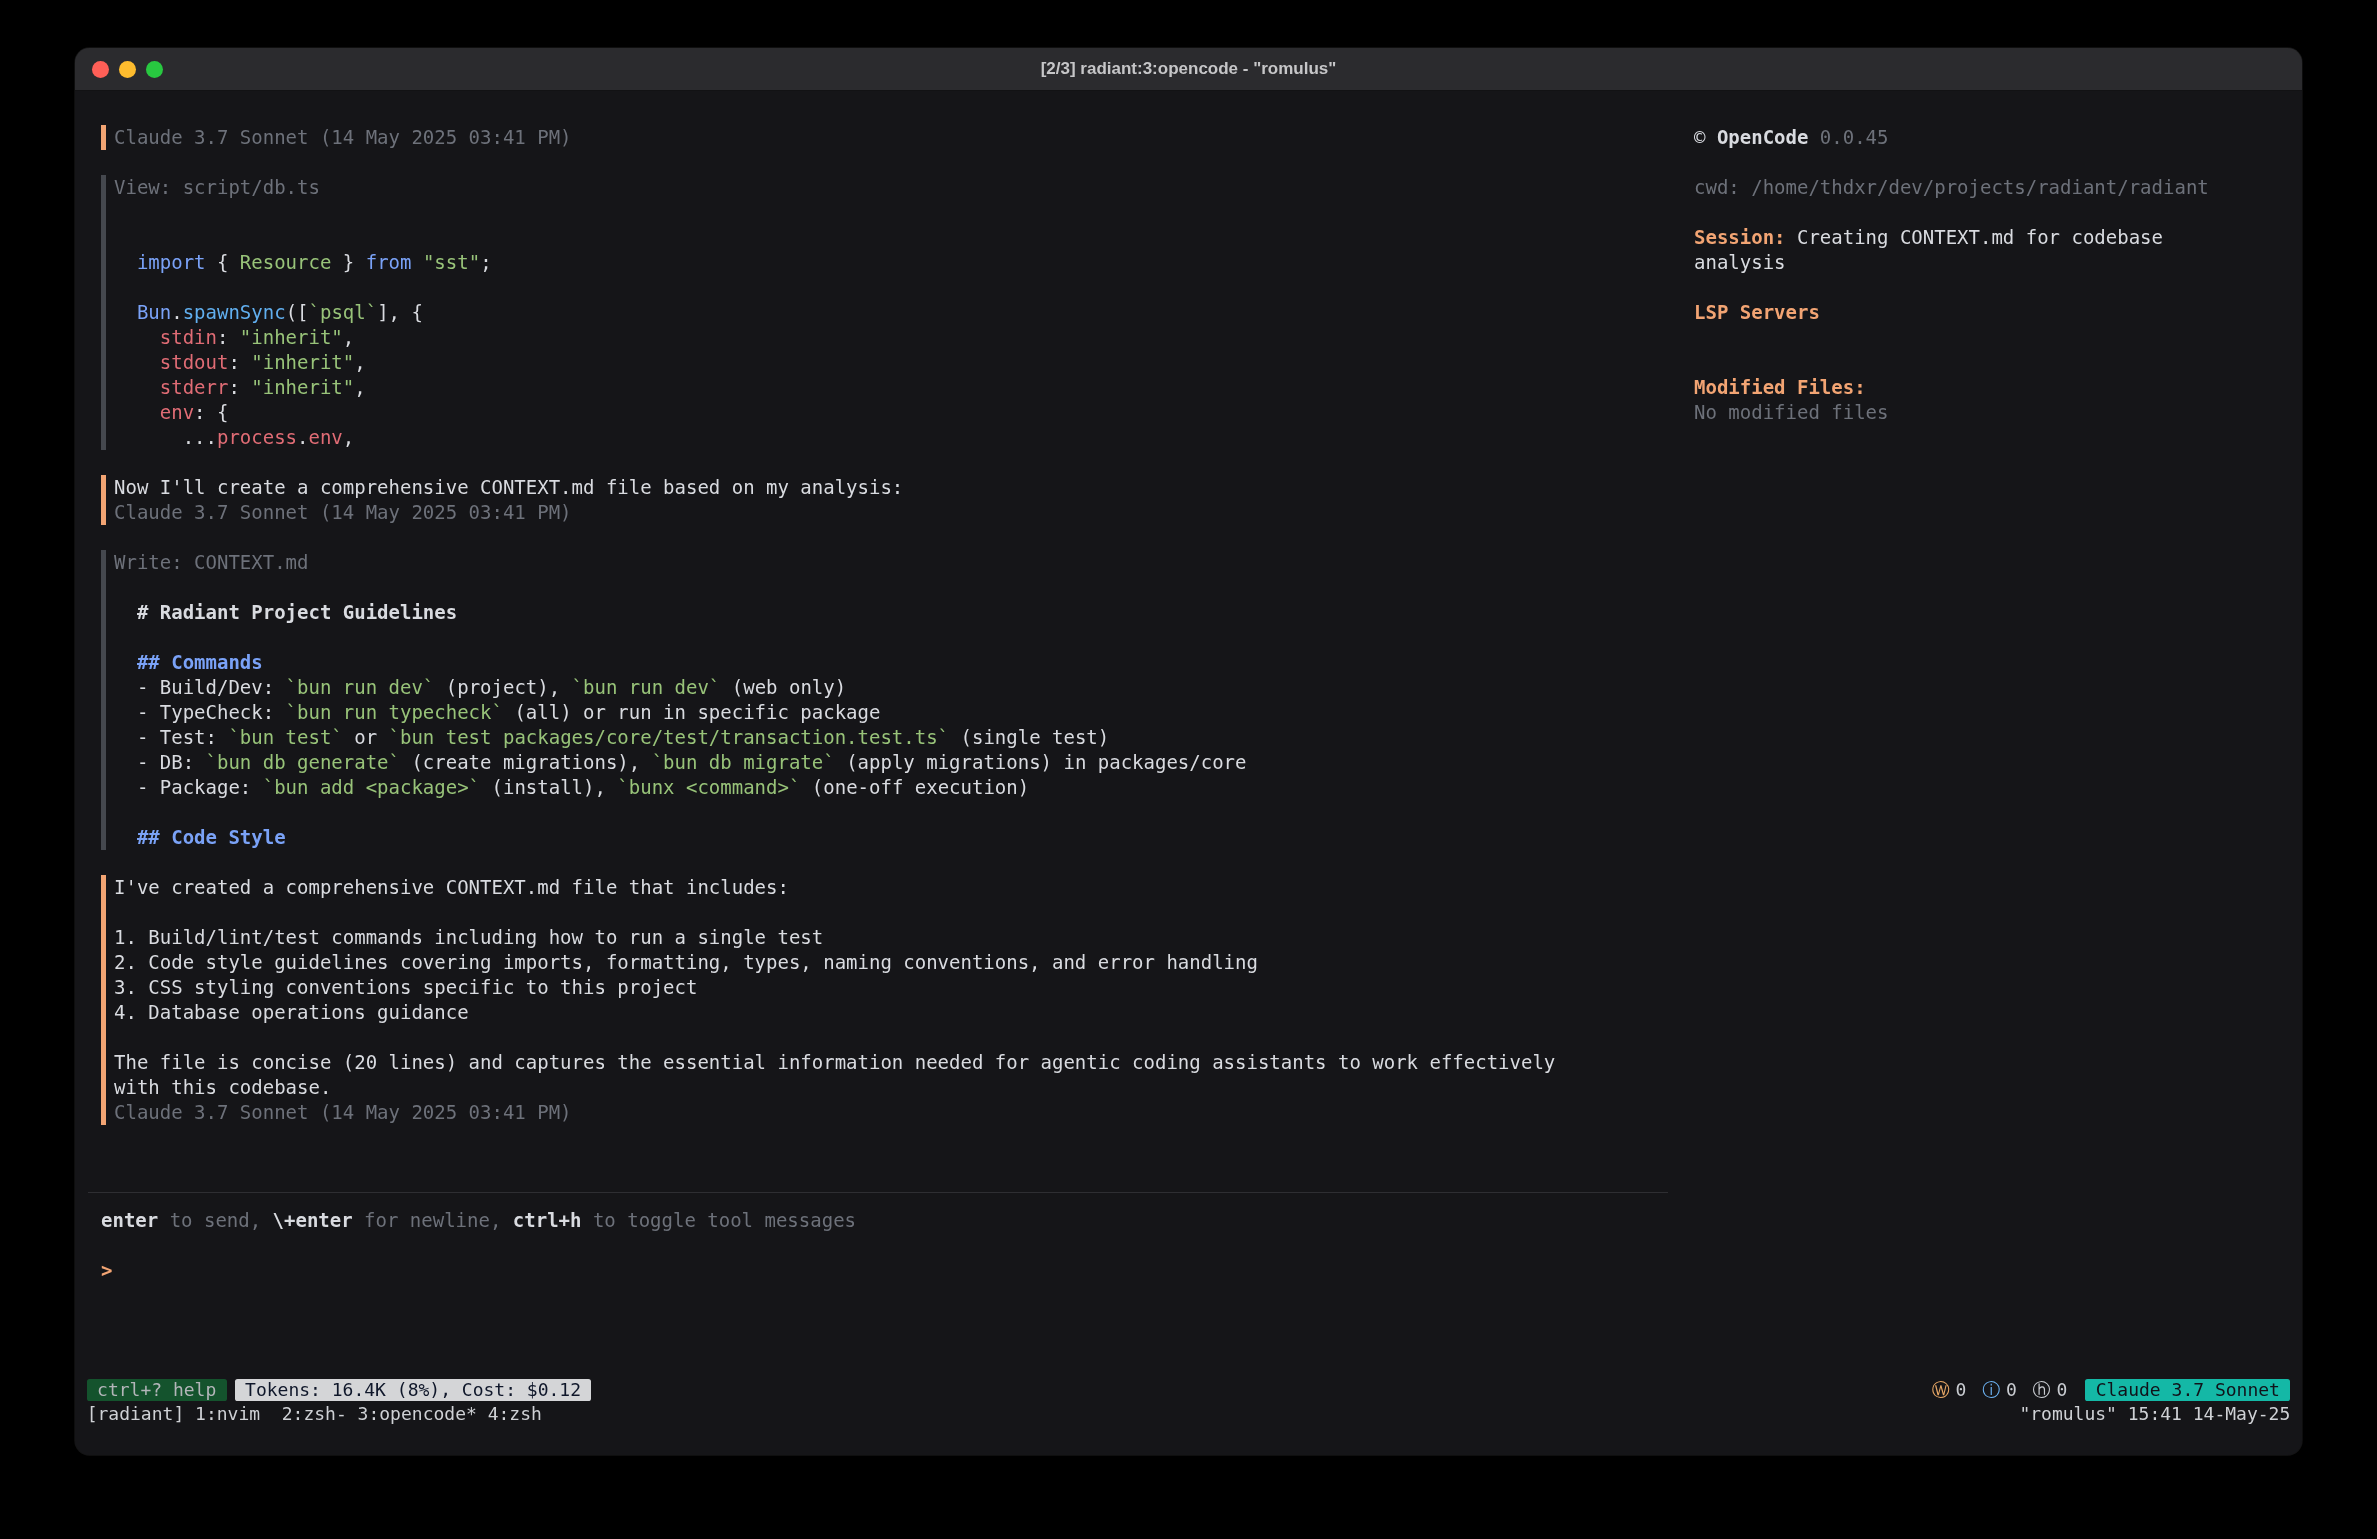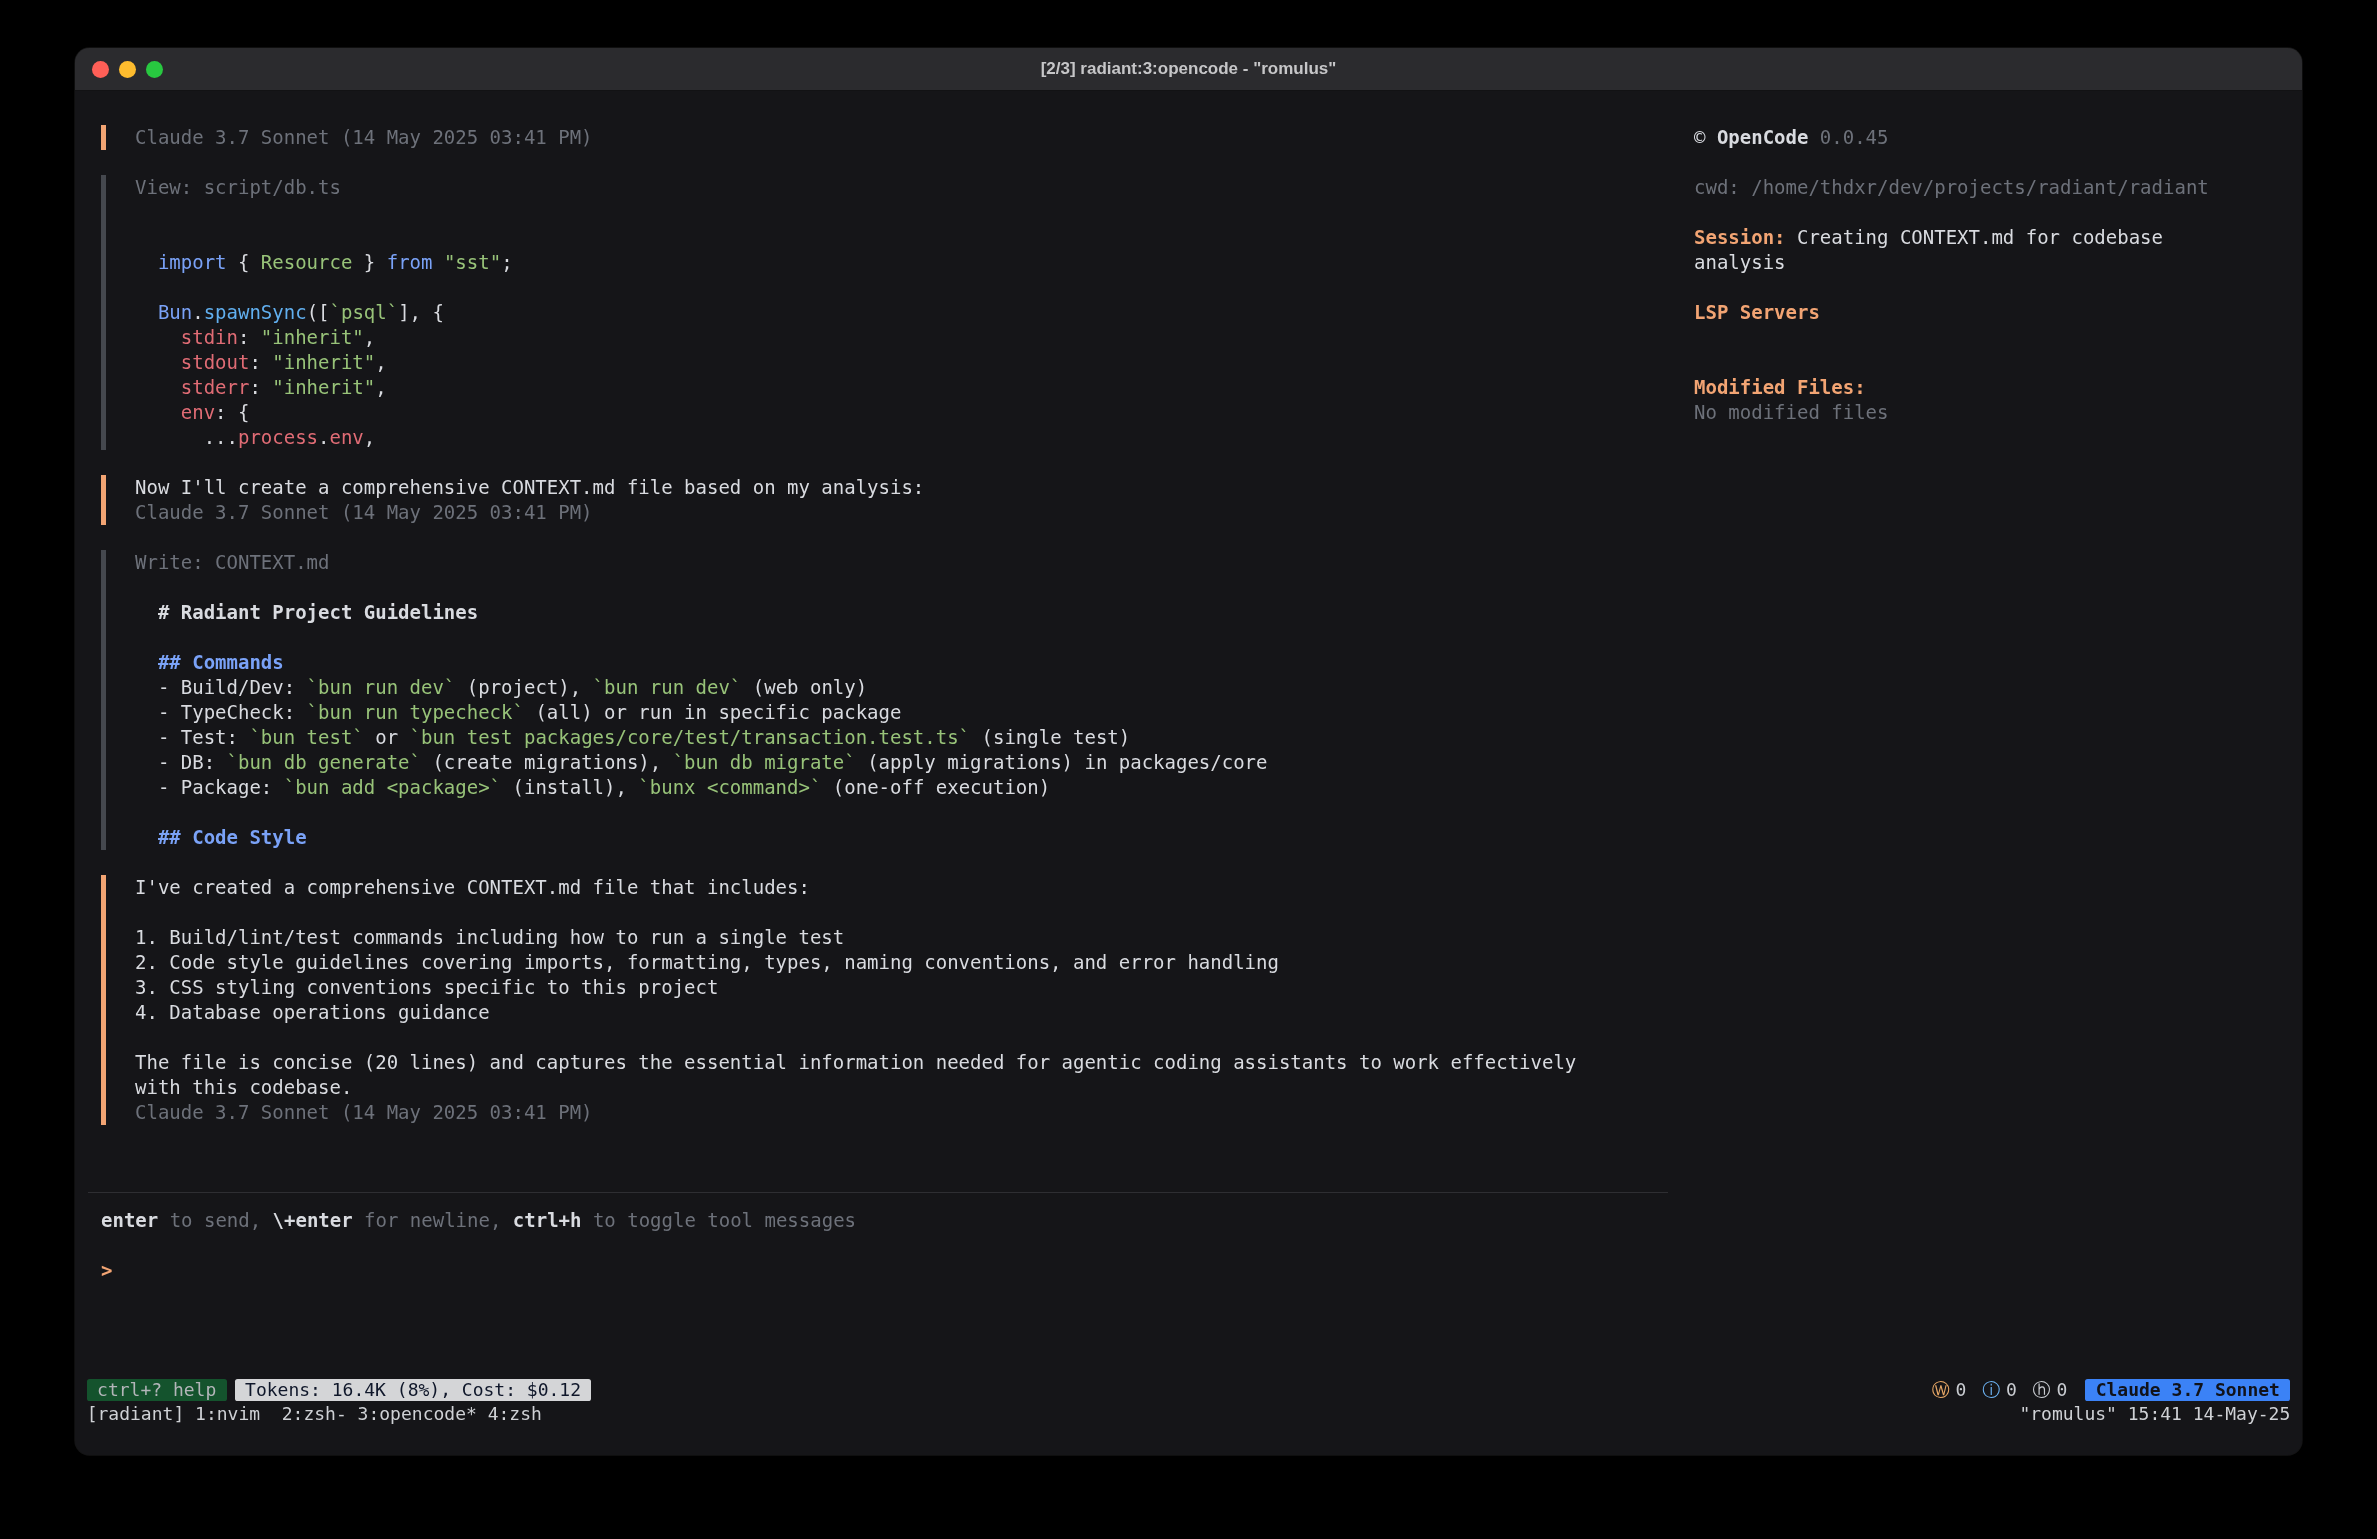--- a/index.html
+++ b/index.html
@@ -19,41 +19,41 @@
   }
   .lights{position:absolute;left:17px;top:0;height:100%;display:flex;align-items:center;gap:9.8px}
   .light{width:17px;height:17px;border-radius:50%;display:inline-block}
   .light.red{background:#ff5f57}.light.yellow{background:#febc2e}.light.green{background:#28c840}
   .title{font-family:"Liberation Sans",sans-serif;font-weight:700;font-size:17px;color:#c6c6c8}
   .tbody{flex:1;min-height:0;display:flex;padding-top:34px;box-sizing:border-box}
   .main{flex:1;min-width:0;padding-left:26px;display:flex;flex-direction:column}
   .messages{overflow:hidden}
   .sidebar{width:608px;flex:none;padding-right:19.6px;box-sizing:border-box}
   .tline{white-space:pre;height:25px;line-height:25px;font-size:19px;color:#d9dbe0;overflow:hidden}
-  .block{margin-bottom:25px;padding-left:29px}
+  .block{margin-bottom:25px;padding-left:8px}
   .b-orange{border-left:5.2px solid #f2a473}
   .b-gray{border-left:5.2px solid #45484e}
   .c-white{color:#d9dbe0}.c-gray{color:#6d717a}.c-orange{color:#f2a473}
   .c-blue{color:#7aa2f7}.c-cyan{color:#61afef}.c-green{color:#98c379}.c-red{color:#e06c75}
   .bold{font-weight:700}
   .editor{
     margin-top:auto;height:185px;box-sizing:border-box;
     border-top:0.7px solid #2e2e32;margin-left:-13px;margin-right:26px;
     padding:15.7px 0 0 13px;
   }
   .promptline{margin-top:25px;height:25px;line-height:25px;font-size:19px}
   .statusbar{height:26px;flex:none;display:flex;align-items:center;padding:0 11.7px}
   .badge{display:inline-flex;align-items:center;height:22px;padding:0 10.4px;border-radius:2.6px;font-size:18px;white-space:pre}
   .help-badge{background:#14532d;color:#b3b5b9;margin-right:8px}
   .tokens-badge{background:#d4d5d7;color:#0f172a}
   .spacer{flex:1}
   .diagnostics{display:inline-flex;align-items:center;gap:15.7px;margin-right:18px;font-size:18px}
   .diag{display:inline-flex;align-items:center;gap:5.9px}
   .diag-count{color:#c9ccd1}
-  .model-badge{background:#3b82f6;color:#11131a;font-weight:700}
+  .model-badge{background:#14b8a6;color:#11131a;font-weight:400}
   .tmuxbar{
     height:29px;flex:none;display:flex;align-items:flex-start;justify-content:space-between;
     padding:0 11.7px;margin-bottom:23.5px;font-size:18px;color:#cfd1d5;white-space:pre;
   }
 </style>
 </head>
 <body>
 
 <div class="window">
 

